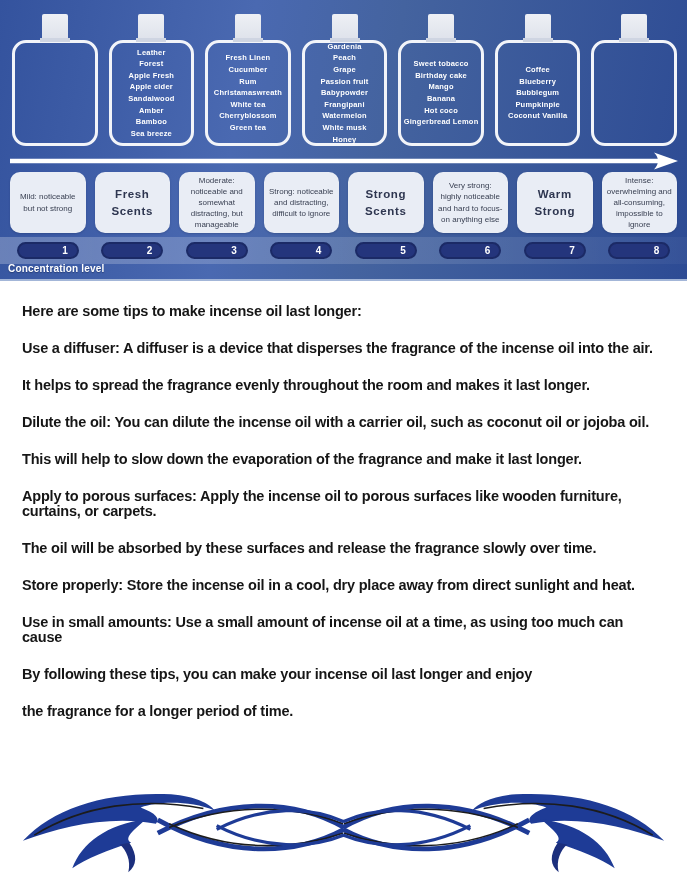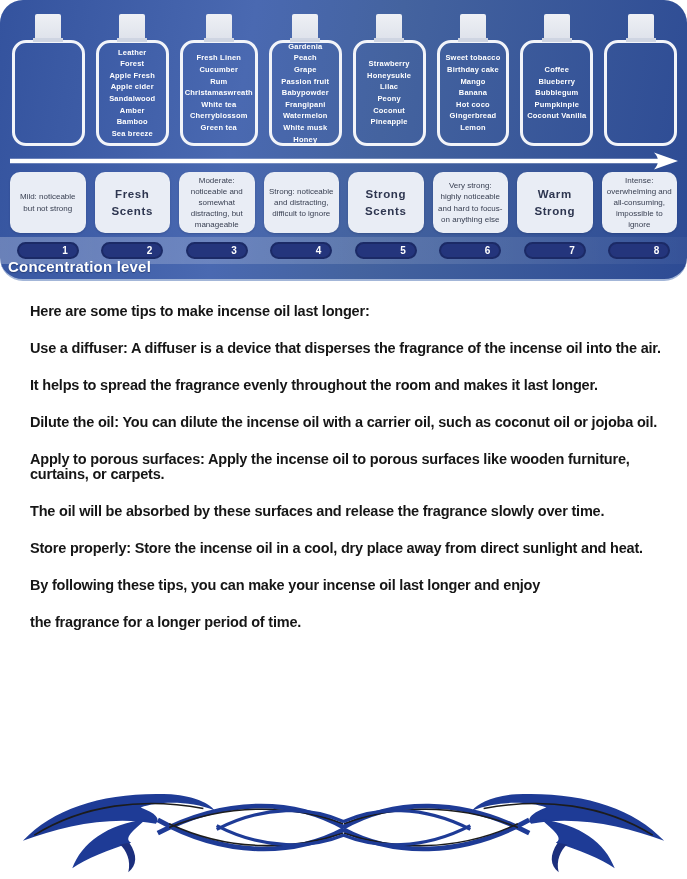--- a/index.html
+++ b/index.html
@@ -12,21 +12,20 @@
     overflow: hidden;
   }
 
   
   .banner {
     position: relative;
     width: 687px;
     height: 281px;
     background: linear-gradient(100deg, #34539e 0%, #4a69b1 35%, #44639f 55%, #2d4b94 100%);
     border-bottom: 2px solid #a3b6d8;
-    border-radius: 23px;
   }
 
   .bottles-row {
     position: absolute;
     top: 14px; left: 12px; right: 10px;
     display: flex;
     gap: 11px;
   }
   .bottle { flex: 1; display: flex; flex-direction: column; align-items: center; }
   .cap {
@@ -109,29 +108,29 @@
     padding-right: 9px;
     line-height: 13px;
   }
 
   .axis-strip {
     position: absolute;
     left: 8px; bottom: 3px;
   }
   .axis-label {
     color: #ffffff;
-    font-size: 15px;
+    font-size: 10px;
     font-weight: bold;
     letter-spacing: 0.2px;
     text-shadow: 0 1px 1px rgba(20,35,80,0.5);
   }
 
   
   .tips {
-    padding: 23px 20px 0 30px;
+    padding: 23px 20px 0 22px;
   }
   .tips p {
     font-size: 14.5px;
     font-weight: 600;
     color: #161616;
     line-height: 15px;
     margin-bottom: 22px;
     letter-spacing: -0.2px;
   }
 
@@ -184,31 +183,20 @@
       <div class="bottle-body">
         <span class="scents">Gardenia
 Peach
 Grape
 Passion fruit
 Babypowder
 Frangipani
 Watermelon
 White musk
 Honey</span>
-      </div>
-    </div>
-    <div class="bottle">
-      <div class="cap"></div>
-      <div class="bottle-body">
-        <span class="scents">Strawberry
-Honeysukle
-Lilac
-Peony
-Coconut
-Pineapple</span>
       </div>
     </div>
     <div class="bottle">
       <div class="cap"></div>
       <div class="bottle-body">
         <span class="scents">Sweet tobacco
 Birthday cake
 Mango
 Banana
 Hot coco
@@ -279,23 +267,25 @@
   <div class="axis-strip">
     <span class="axis-label">Concentration level</span>
   </div>
 </div>
 
 <div class="tips">
   <p>Here are some tips to make incense oil last longer:</p>
   <p>Use a diffuser: A diffuser is a device that disperses the fragrance of the incense oil into the air.</p>
   <p>It helps to spread the fragrance evenly throughout the room and makes it last longer.</p>
   <p>Dilute the oil: You can dilute the incense oil with a carrier oil, such as coconut oil or jojoba oil.</p>
+  <p>This will help to slow down the evaporation of the fragrance and make it last longer.</p>
   <p>Apply to porous surfaces: Apply the incense oil to porous surfaces like wooden furniture, curtains, or carpets.</p>
   <p>The oil will be absorbed by these surfaces and release the fragrance slowly over time.</p>
   <p>Store properly: Store the incense oil in a cool, dry place away from direct sunlight and heat.</p>
+  <p>Use in small amounts: Use a small amount of incense oil at a time, as using too much can cause</p>
   <p>By following these tips, you can make your incense oil last longer and enjoy</p>
   <p>the fragrance for a longer period of time.</p>
 </div>
 
 <svg class="flourish" viewBox="0 0 687 100">
   <defs>
     <g id="halfFlourish">
 
       <path d="M6,64 C40,28 95,12 162,15 C188,17 202,25 208,32 C182,22 150,22 130,29 C146,35 151,41 146,46 C100,37 48,48 6,64 Z" fill="#1e3b96"></path>
 

